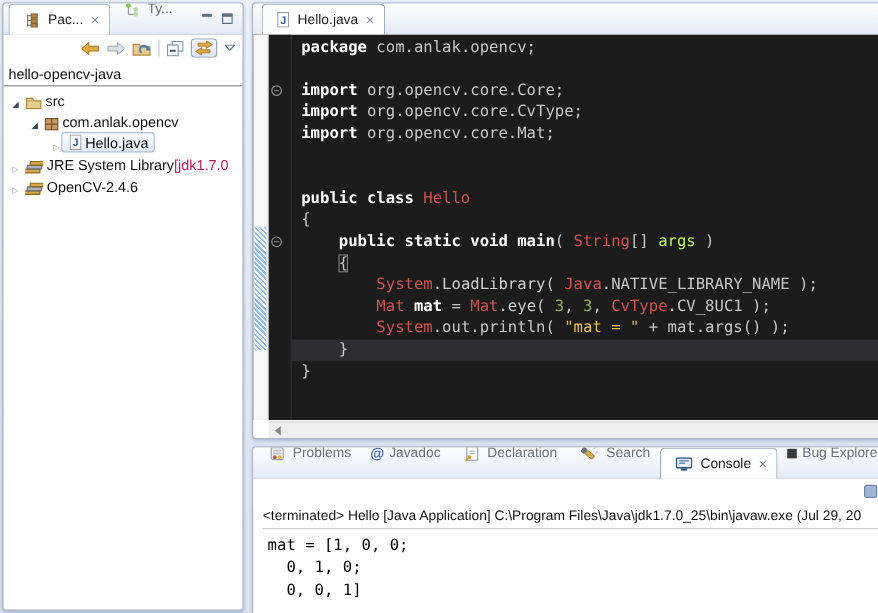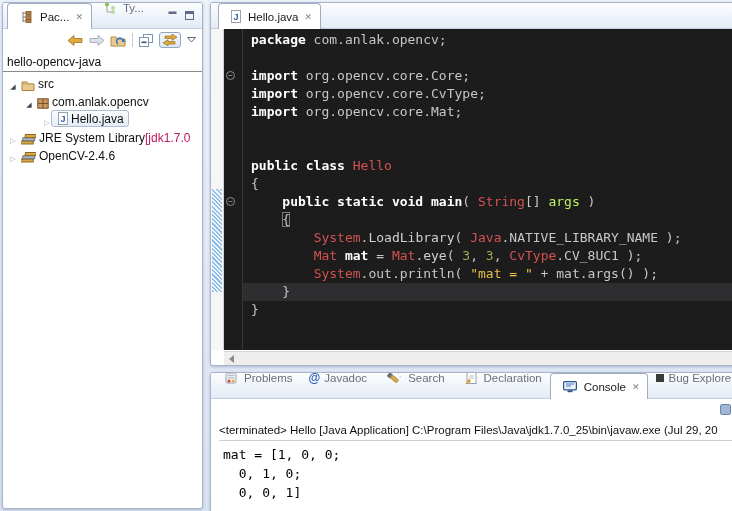--- a/index.html
+++ b/index.html
@@ -292,40 +292,40 @@
             </svg>
         </span>
         <span>Problems</span>
       </div>
       <div class="tab">
         <span class="atsym">@</span>
         <span>Javadoc</span>
       </div>
       <div class="tab">
         <span class="ticon">
+          <svg width="12" height="13">
+              <rect x="2" y="0.5" width="9" height="11" fill="#fff" stroke="#9aa0aa"></rect>
+            <path d="M4 4 H9 M4 6 H9" stroke="#b7bec8"></path>
+            <path d="M1 12 L5 8 M5 8 l-2.6 0.4 M5 8 l-0.4 2.6" stroke="#d49a2a" stroke-width="1.4" fill="none"></path>
+            </svg>
+        </span>
+        <span>Declaration</span>
+      </div>
+      <div class="tab">
+        <span class="ticon">
           <svg width="14" height="13">
               <g transform="rotate(38 7 6)">
             <rect x="0" y="4" width="4" height="5" fill="#6a7078"></rect>
             <rect x="4" y="4.6" width="8" height="3.8" rx="1.5" fill="#d8ac4e" stroke="#9c7a2a" stroke-width="0.7"></rect>
               </g>
             <path d="M11 2 l2 -2 M12.5 5 l2 -0.7" stroke="#b9c1cc"></path>
             </svg>
         </span>
         <span>Search</span>
       </div>
-      <div class="tab">
-        <span class="ticon">
-          <svg width="12" height="13">
-              <rect x="2" y="0.5" width="9" height="11" fill="#fff" stroke="#9aa0aa"></rect>
-            <path d="M4 4 H9 M4 6 H9" stroke="#b7bec8"></path>
-            <path d="M1 12 L5 8 M5 8 l-2.6 0.4 M5 8 l-0.4 2.6" stroke="#d49a2a" stroke-width="1.4" fill="none"></path>
-            </svg>
-        </span>
-        <span>Declaration</span>
-      </div>
       <div class="tab active">
         <span class="ticon">
           <svg width="14" height="12">
               <rect x="0.6" y="0.6" width="12.8" height="8.2" rx="1" fill="#e8f1fb" stroke="#28558c" stroke-width="1.2"></rect>
             <path d="M3 3 H11 M3 5 H8" stroke="#4a79b8"></path>
             <rect x="4.5" y="9.4" width="5" height="1.8" fill="#28558c"></rect>
             </svg>
         </span>
         <span>Console</span>
         <span class="close">✕</span>

